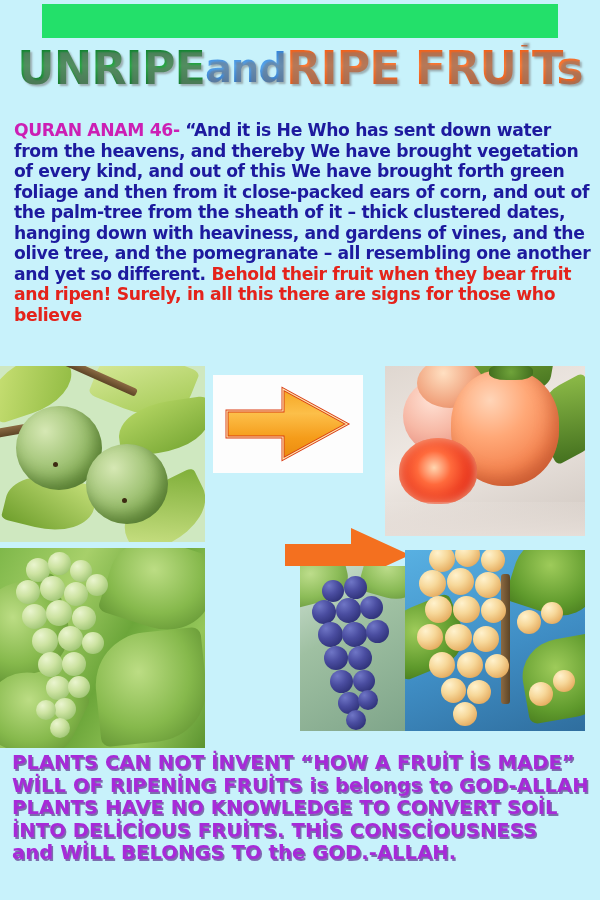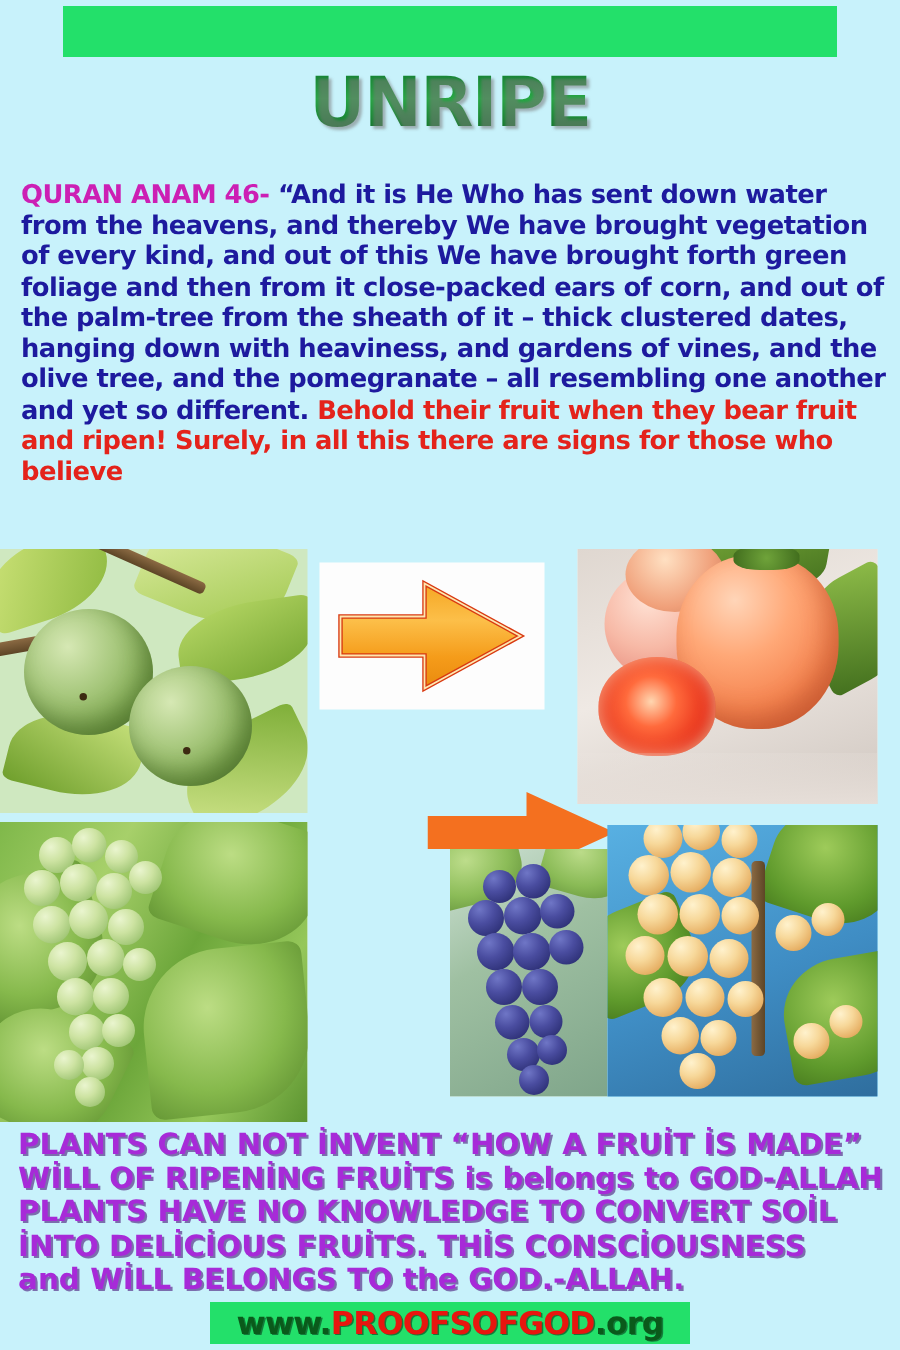--- a/index.html
+++ b/index.html
@@ -194,20 +194,22 @@
 </head>
 <body>
 
 <div id="poster">
 
   <div id="top-banner" class="url-banner">
   </div>
 
   <div id="title-row">
     <span class="title-word t-green">UNRIPE</span>
+    <span class="title-word t-blue">and</span>
+    <span class="title-word t-orange">RIPE FRUİTs</span>
   </div>
 
   <div id="verse">
     <span class="ref">QURAN   ANAM 46-</span>
     <span class="navy">“And it is He Who has sent down water from the heavens, and thereby We have brought vegetation of every kind, and out of this We have brought forth green foliage and then from it close-packed ears of corn, and out of the palm-tree from the sheath of it – thick clustered dates, hanging down with heaviness, and gardens of vines, and the olive tree, and the pomegranate – all resembling one another and yet so different.</span>
     <span class="redtxt">Behold their fruit when they bear fruit and ripen! Surely, in all this there are signs for those who believe</span>
   </div>
 
   <div class="photo" id="img-unripe-persimmon">
     <div class="scene">
@@ -340,17 +342,14 @@
   </div>
 
   <div id="statement">
     <div>PLANTS  CAN  NOT İNVENT  “HOW  A  FRUİT  İS  MADE”</div>
     <div>WİLL  OF  RIPENİNG  FRUİTS  is  belongs to GOD-ALLAH</div>
     <div>PLANTS  HAVE  NO  KNOWLEDGE  TO CONVERT  SOİL</div>
     <div>İNTO  DELİCİOUS  FRUİTS. THİS  CONSCİOUSNESS</div>
     <div>and  WİLL    BELONGS TO the  GOD.-ALLAH.</div>
   </div>
 
-  <div id="bottom-banner" class="url-banner">
-    <span class="url-text"><span class="u-dark">www.</span><span class="u-red">PROOFSOFGOD</span><span class="u-dark">.org</span></span>
-  </div>
 
 </div>
 
 </body></html>

